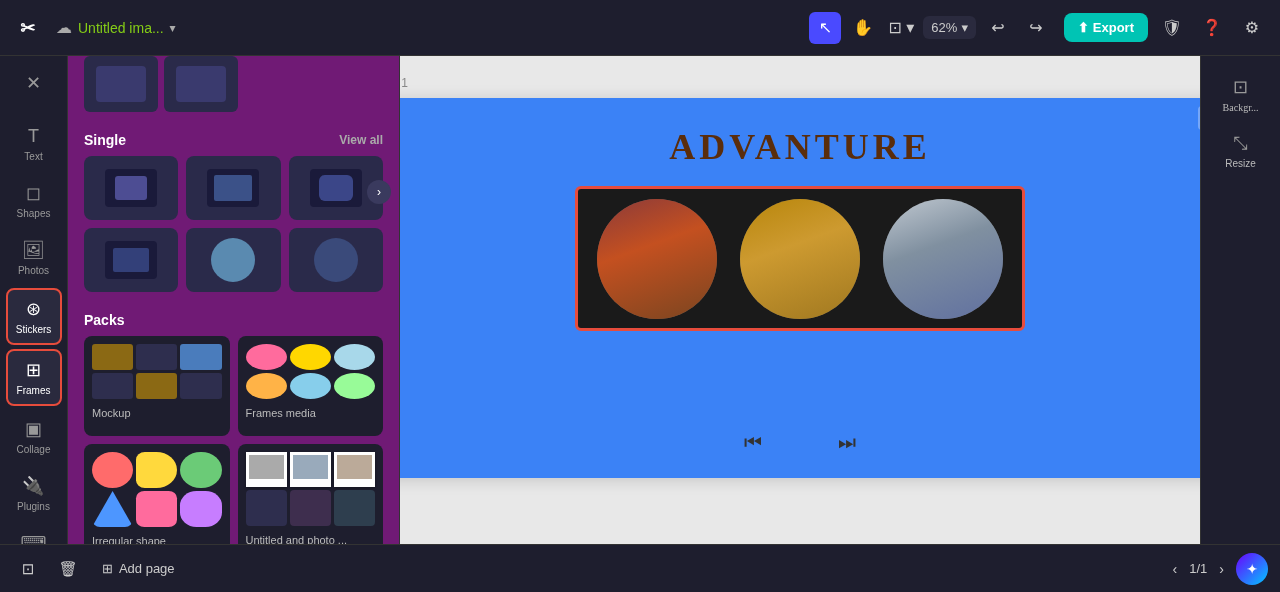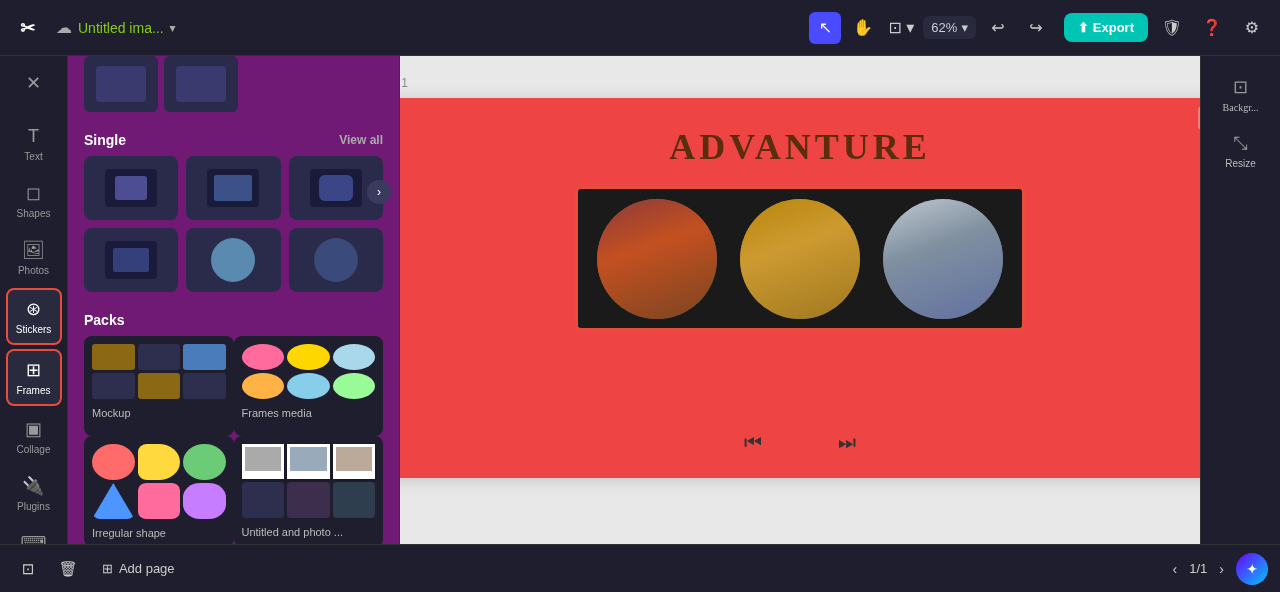--- a/index.html
+++ b/index.html
@@ -160,20 +160,21 @@
       align-items: center;
       justify-content: center;
       overflow: hidden;
       position: relative;
     }
 
     
     .packs-grid {
       display: grid;
       grid-template-columns: 1fr 1fr;
+      gap: 8px;
       padding: 0 16px 8px;
     }
     .pack-item {
       background: #1e1e2e;
       border-radius: 8px;
       cursor: pointer;
       padding: 8px;
       display: flex;
       flex-direction: column;
       gap: 4px;
@@ -265,21 +266,21 @@
       position: relative;
     }
     .page-label {
       font-size: 12px;
       color: #888;
       margin-bottom: 8px;
     }
     .design-canvas {
       width: 860px;
       height: 380px;
-      background: #ef4444;
+      background: #3b82f6;
       border-radius: 4px;
       position: relative;
       overflow: hidden;
       box-shadow: 0 2px 16px rgba(0,0,0,0.15);
     }
     .canvas-title {
       text-align: center;
       padding-top: 28px;
       font-size: 36px;
       font-weight: 900;

